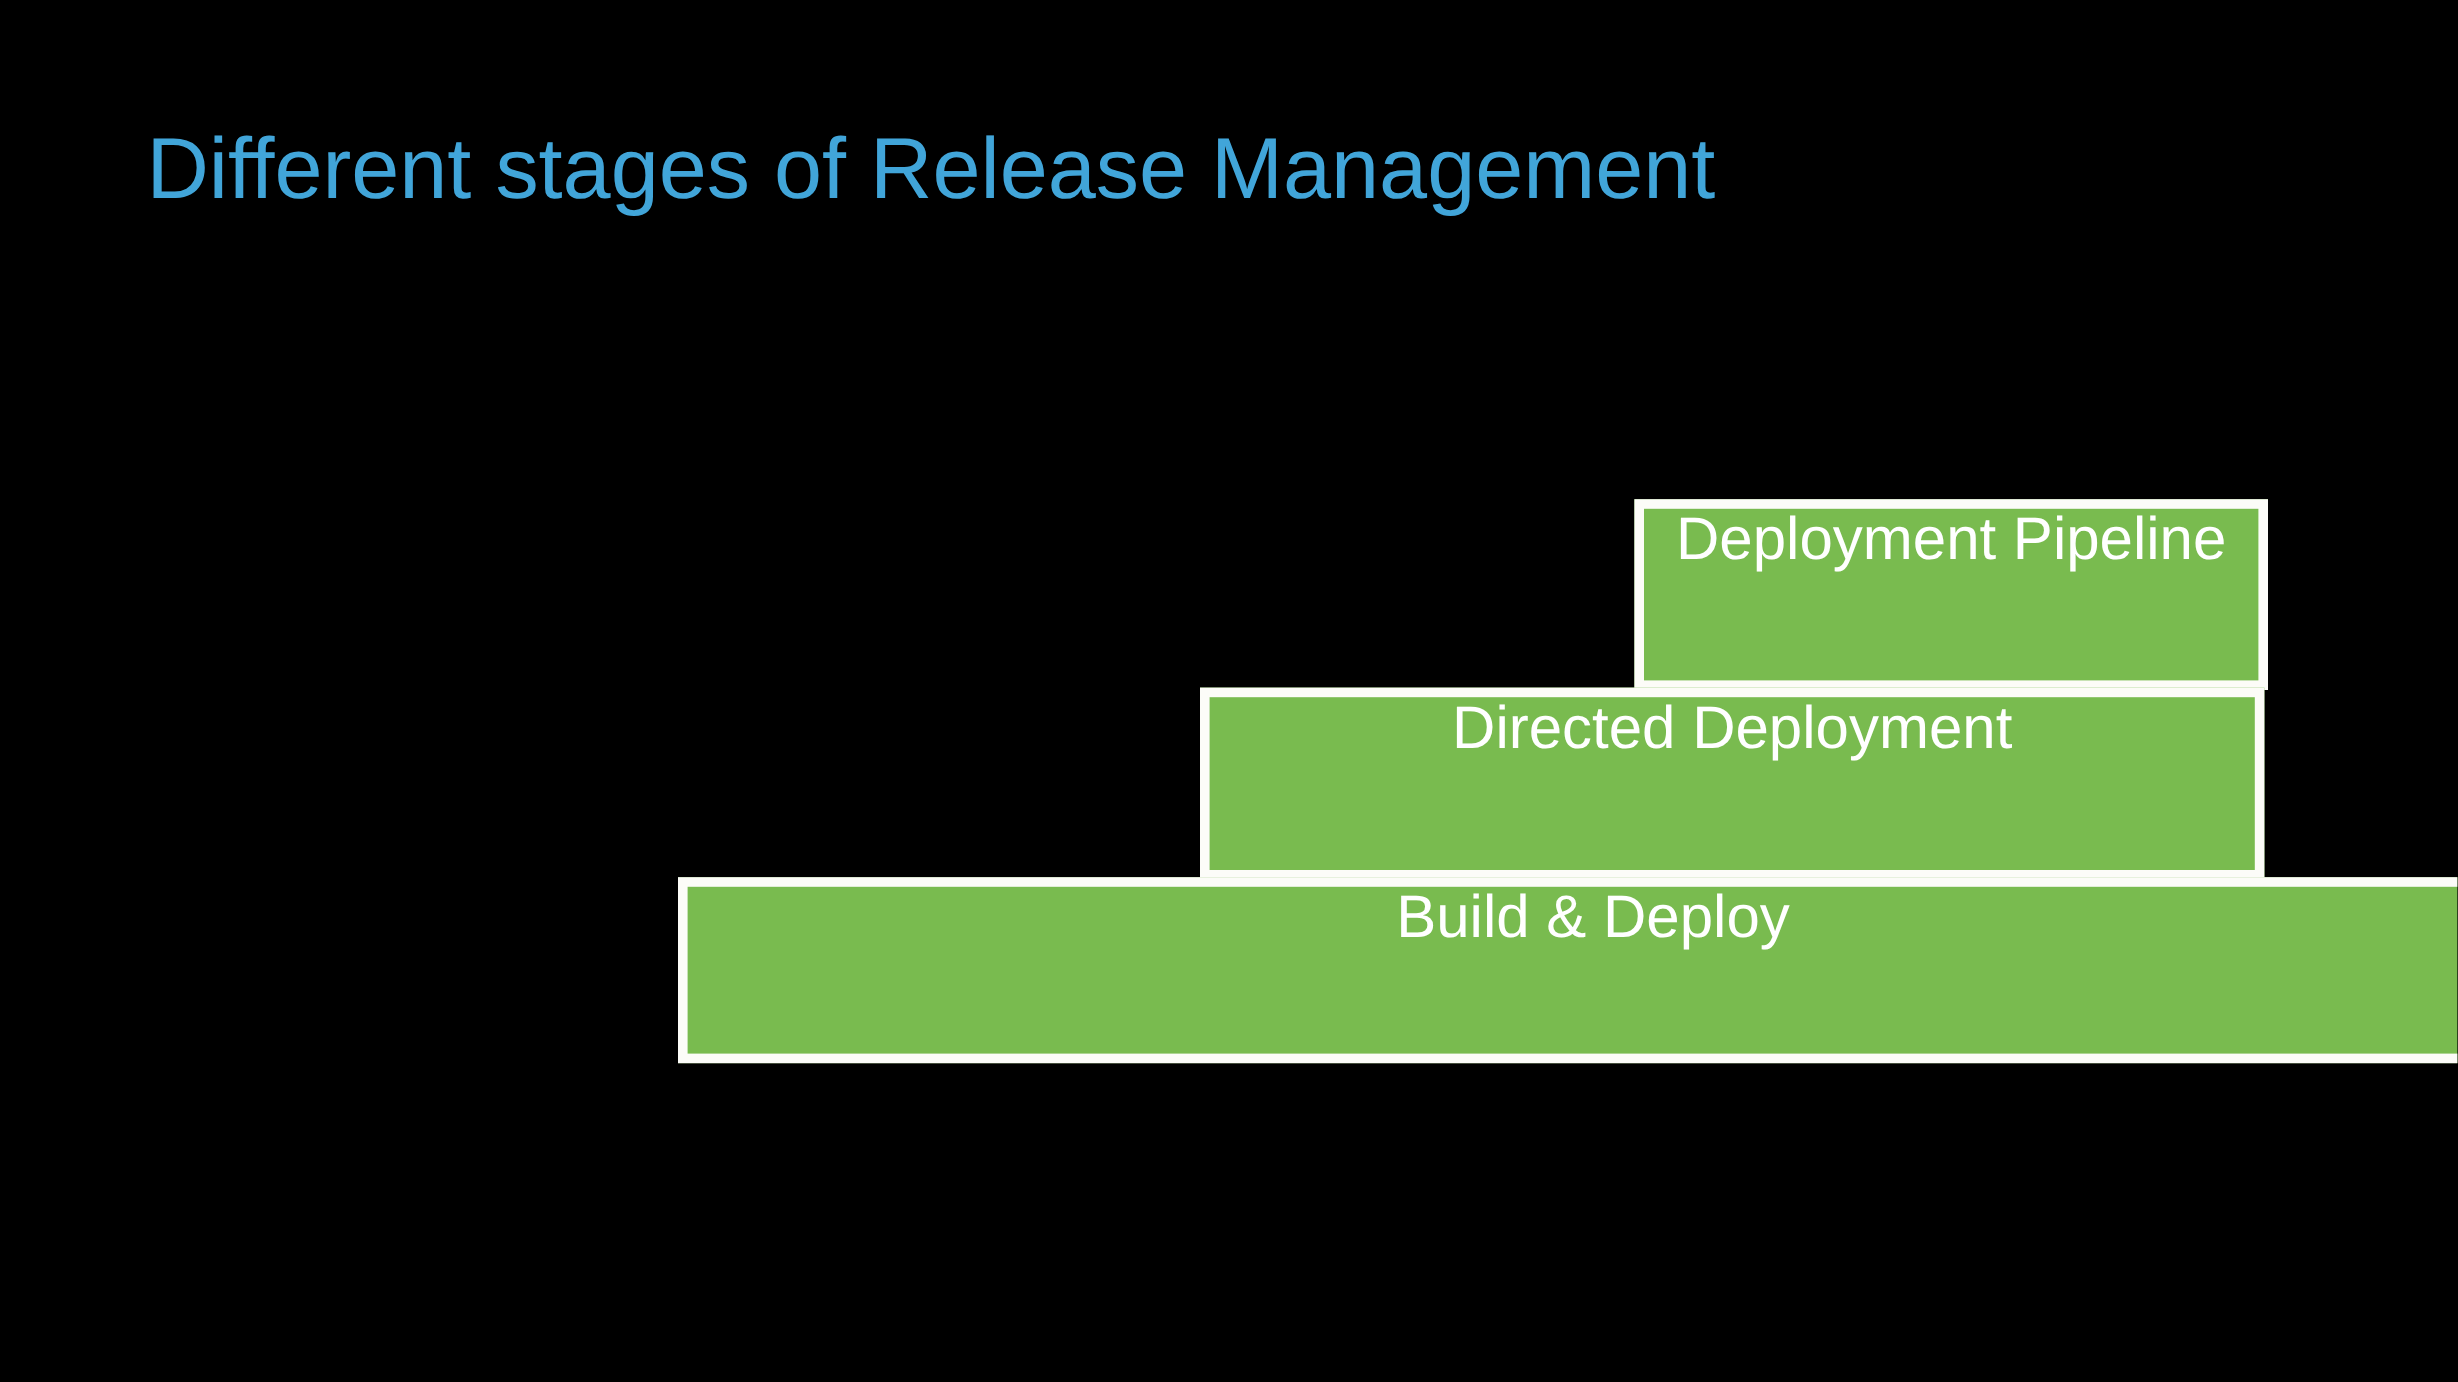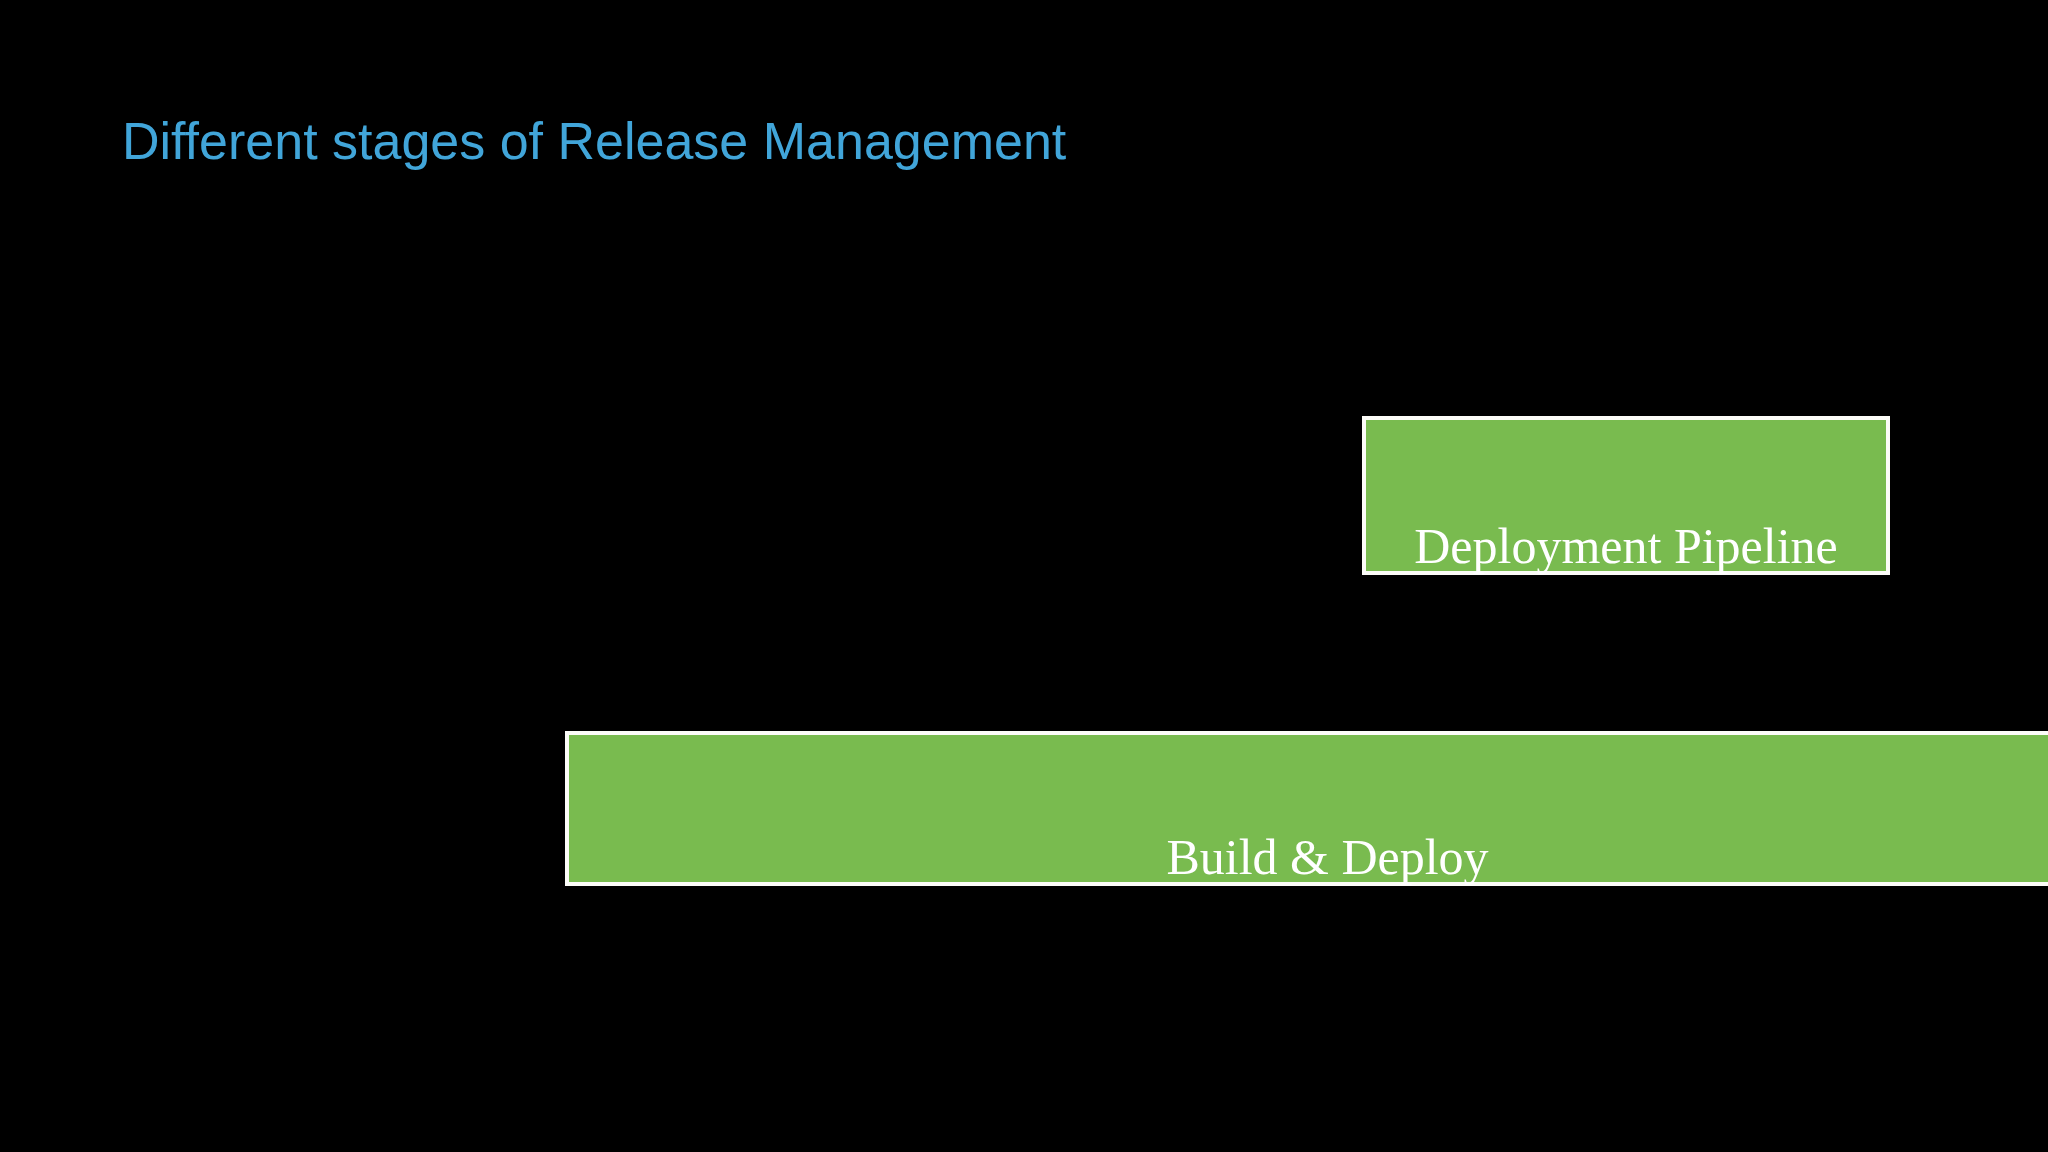--- a/index.html
+++ b/index.html
@@ -13,40 +13,39 @@
     height: 1152px;
     overflow: hidden;
     background: #000;
     font-family: "Liberation Sans", "DejaVu Sans", sans-serif;
   }
   .slide-title {
     position: absolute;
     left: 122px;
     top: 103px;
     margin: 0;
-    font-size: 52px;
+    font-size: 72px;
     font-weight: 400;
     line-height: 76px;
     letter-spacing: 0;
     color: #41A5D9;
     white-space: nowrap;
   }
   .stage-diagram {
     position: absolute;
     inset: 0;
   }
   .stage {
     position: absolute;
     box-sizing: border-box;
     background: #79BB4F;
-    border: 4px solid #4d7c0f;
+    border: 8px solid #4d7c0f;
     display: flex;
-    align-items: flex-end;
+    align-items: flex-start;
     justify-content: center;
-    font-family: Liberation Serif, serif;
   }
   .stage-label {
     color: #FFFFFF;
     font-size: 50px;
     font-weight: 400;
     line-height: 1;
     white-space: nowrap;
   }
 </style>
 </head>
@@ -55,20 +54,23 @@
 <div class="slide" style="background: rgb(0, 0, 0);">
 
   <h1 class="slide-title" style="color: rgb(65, 165, 217);">Different stages of Release Management</h1>
 
   <div class="stage-diagram">
 
     <div class="stage" style="left: 1362px; top: 416px; width: 528px; height: 159px; background: rgb(121, 187, 79); border-color: rgb(252, 252, 248);">
       <span class="stage-label" style="color: rgb(255, 255, 255);">Deployment Pipeline</span>
     </div>
 
+    <div class="stage" style="left: 1000px; top: 573px; width: 887px; height: 160px; background: rgb(121, 187, 79); border-color: rgb(252, 252, 248);">
+      <span class="stage-label" style="color: rgb(255, 255, 255);">Directed Deployment</span>
+    </div>
 
     <div class="stage" style="left: 565px; top: 731px; width: 1525px; height: 155px; background: rgb(121, 187, 79); border-color: rgb(252, 252, 248);">
       <span class="stage-label" style="color: rgb(255, 255, 255);">Build &amp; Deploy</span>
     </div>
 
 
   </div>
 </div>
 
 </body></html>

